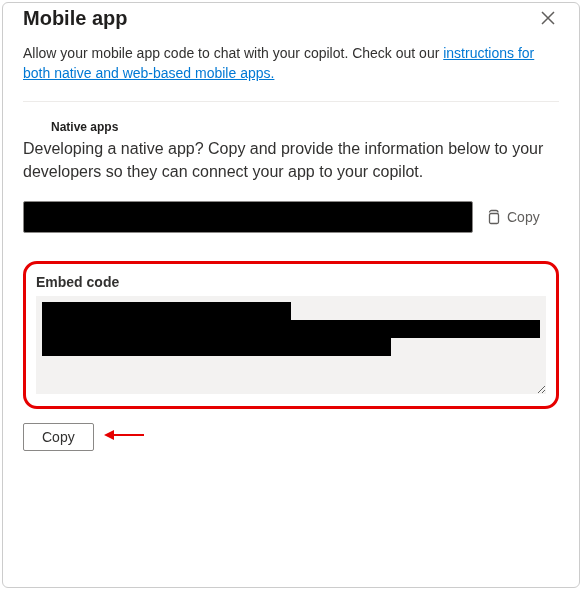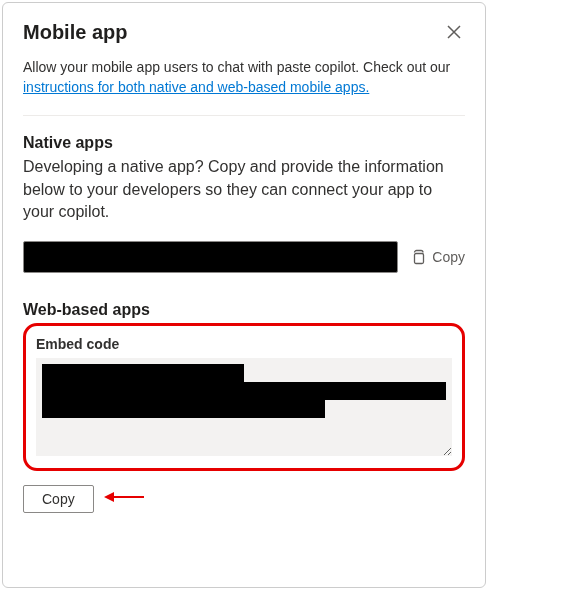--- a/index.html
+++ b/index.html
@@ -1,33 +1,33 @@
 <!DOCTYPE html>
 <html><head>
   <meta charset="utf-8">
   <style>
     * { box-sizing: border-box; margin: 0; padding: 0; }
     body { font-family: "Segoe UI", -apple-system, sans-serif; background: #fff; padding: 2px; }
     .dialog {
       border: 1px solid #ccc;
       border-radius: 6px;
-      width: 484px;
+      width: 578px;
       height: 586px;
-      padding: 18px 20px;
+      padding: 4px 20px;
       position: relative;
       color: #323130;
     }
     .header { display: flex; justify-content: space-between; align-items: flex-start; margin-bottom: 12px; }
     .title { font-size: 20px; font-weight: 600; color: #201f1e; }
     .close-btn { background: none; border: none; cursor: pointer; padding: 4px; color: #605e5c; }
     .close-btn svg { width: 14px; height: 14px; stroke: #605e5c; stroke-width: 1.5; }
     .intro { font-size: 14px; color: #323130; margin-bottom: 18px; line-height: 1.4; }
     .intro a { color: #0078d4; text-decoration: underline; }
     .divider { border: none; border-top: 1px solid #edebe9; margin-bottom: 18px; }
-    .section-heading { font-size: 16px; font-weight: 600; color: #201f1e; margin-bottom: 4px; }
+    .section-heading { font-size: 12px; font-weight: 600; color: #201f1e; margin-bottom: 4px; margin-left: 28px; }
     .section-desc { font-size: 16px; color: #323130; margin-bottom: 18px; line-height: 1.4; }
     .field-label { font-size: 14px; font-weight: 600; color: #323130; margin-bottom: 6px; display: block; }
     .token-row { display: flex; align-items: center; gap: 12px; margin-bottom: 28px; }
     .token-input {
       flex: 1;
       height: 32px;
       border: 1px solid #8a8886;
       border-radius: 2px;
       padding: 0 6px;
       font-size: 14px;
@@ -73,42 +73,41 @@
   <div class="header">
     <div class="title">Mobile app</div>
     <button class="close-btn">
       <svg viewBox="0 0 14 14">
           <path d="M1 1 L13 13 M13 1 L1 13"></path>
         </svg>
     </button>
   </div>
 
   <p class="intro">
-    <span>Allow your mobile app users to chat with paste copilot. Check out our </span><a href="#">instructions for both native and web-based mobile apps.</a>
+    <span>Allow your mobile app code to chat with your copilot. Check out our </span><a href="#">instructions for both native and web-based mobile apps.</a>
   </p>
 
   <hr class="divider">
 
   <div>
     <div class="section-heading">Native apps</div>
     <p class="section-desc">Developing a native app? Copy and provide the information below to your developers so they can connect your app to your copilot.</p>
     <div class="token-row">
       <input class="token-input" type="text" value="" style="">
       <button class="copy-link">
         <svg viewBox="0 0 16 16">
             <rect x="4.5" y="4.5" width="9" height="10" rx="1.5"></rect>
             <path d="M4.5 3.5 C4.5 2.5 5.5 1.5 6.5 1.5 L11 1.5 C12 1.5 13 2.5 13 3.5"></path>
           </svg>
         <span>Copy</span>
       </button>
     </div>
   </div>
 
   <div>
-    <div class="section-heading">Web-based apps</div>
 
     <div class="embed-section">
       <label class="field-label">Embed code</label>
       <div class="embed-area">
         <div class="redact-group">
           <div class="redact" style="top:0; left:0; width:50%;"></div>
           <div class="redact" style="top:18px; left:0; width:100%;"></div>
           <div class="redact" style="top:36px; left:0; width:70%;"></div>
         </div>
       </div>

